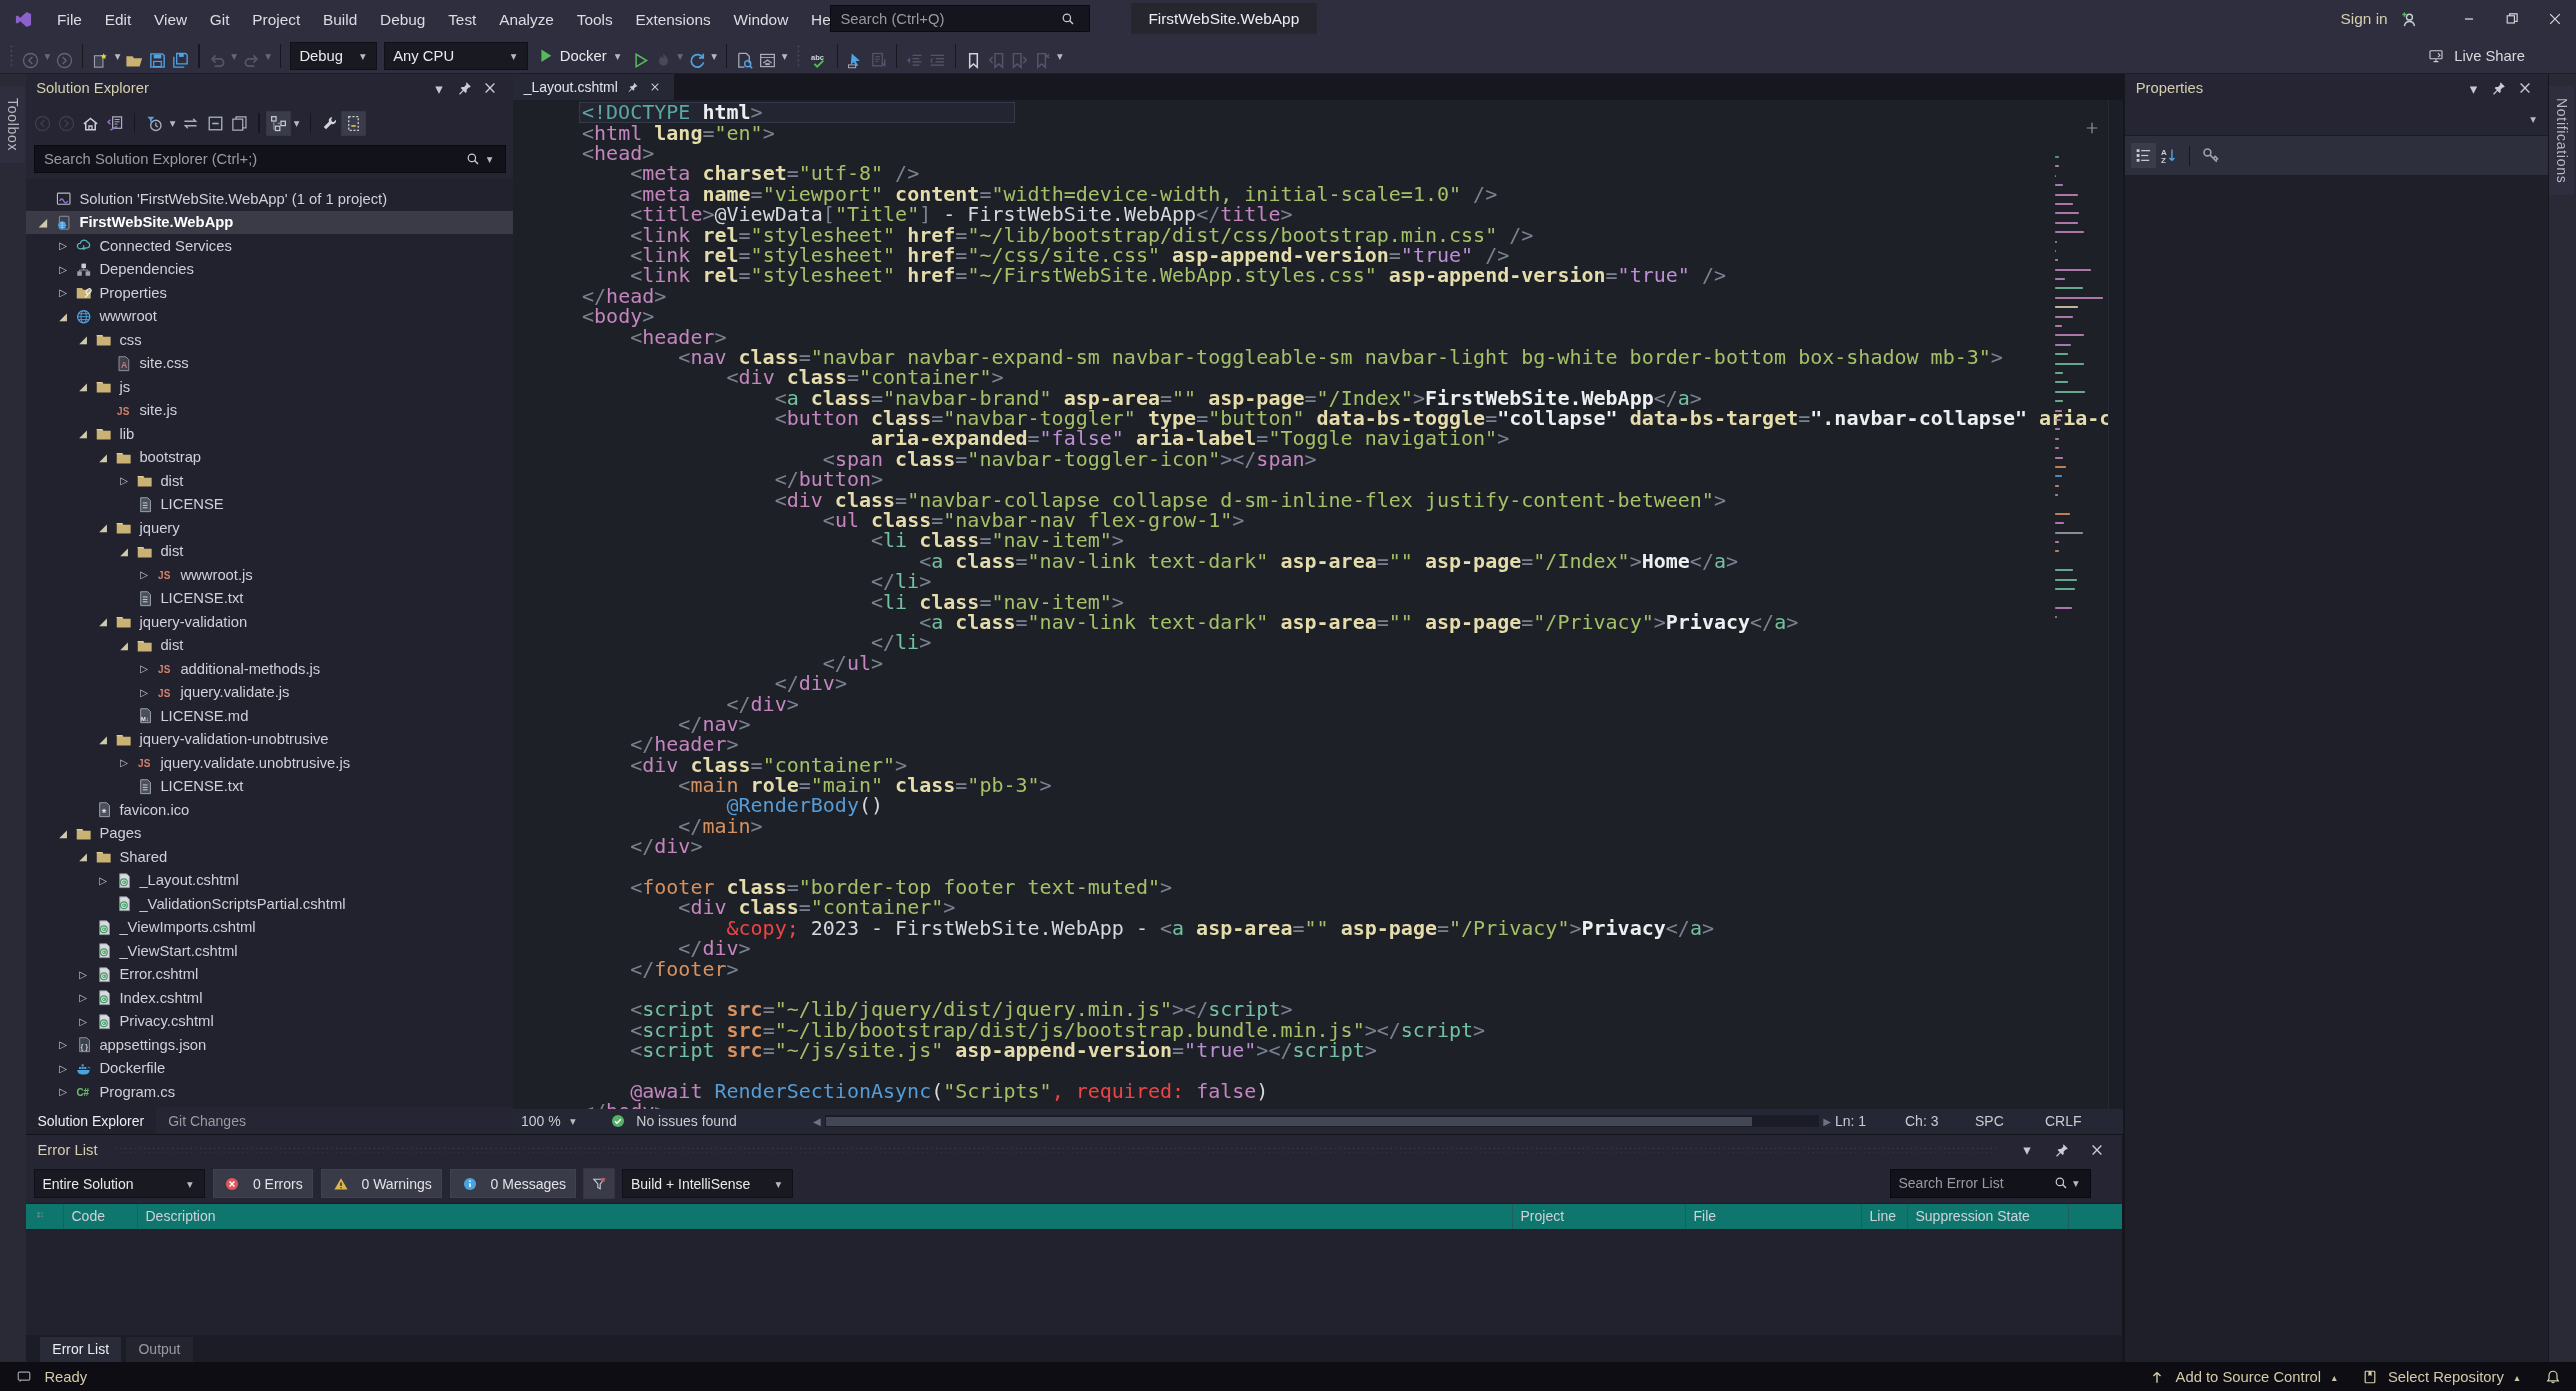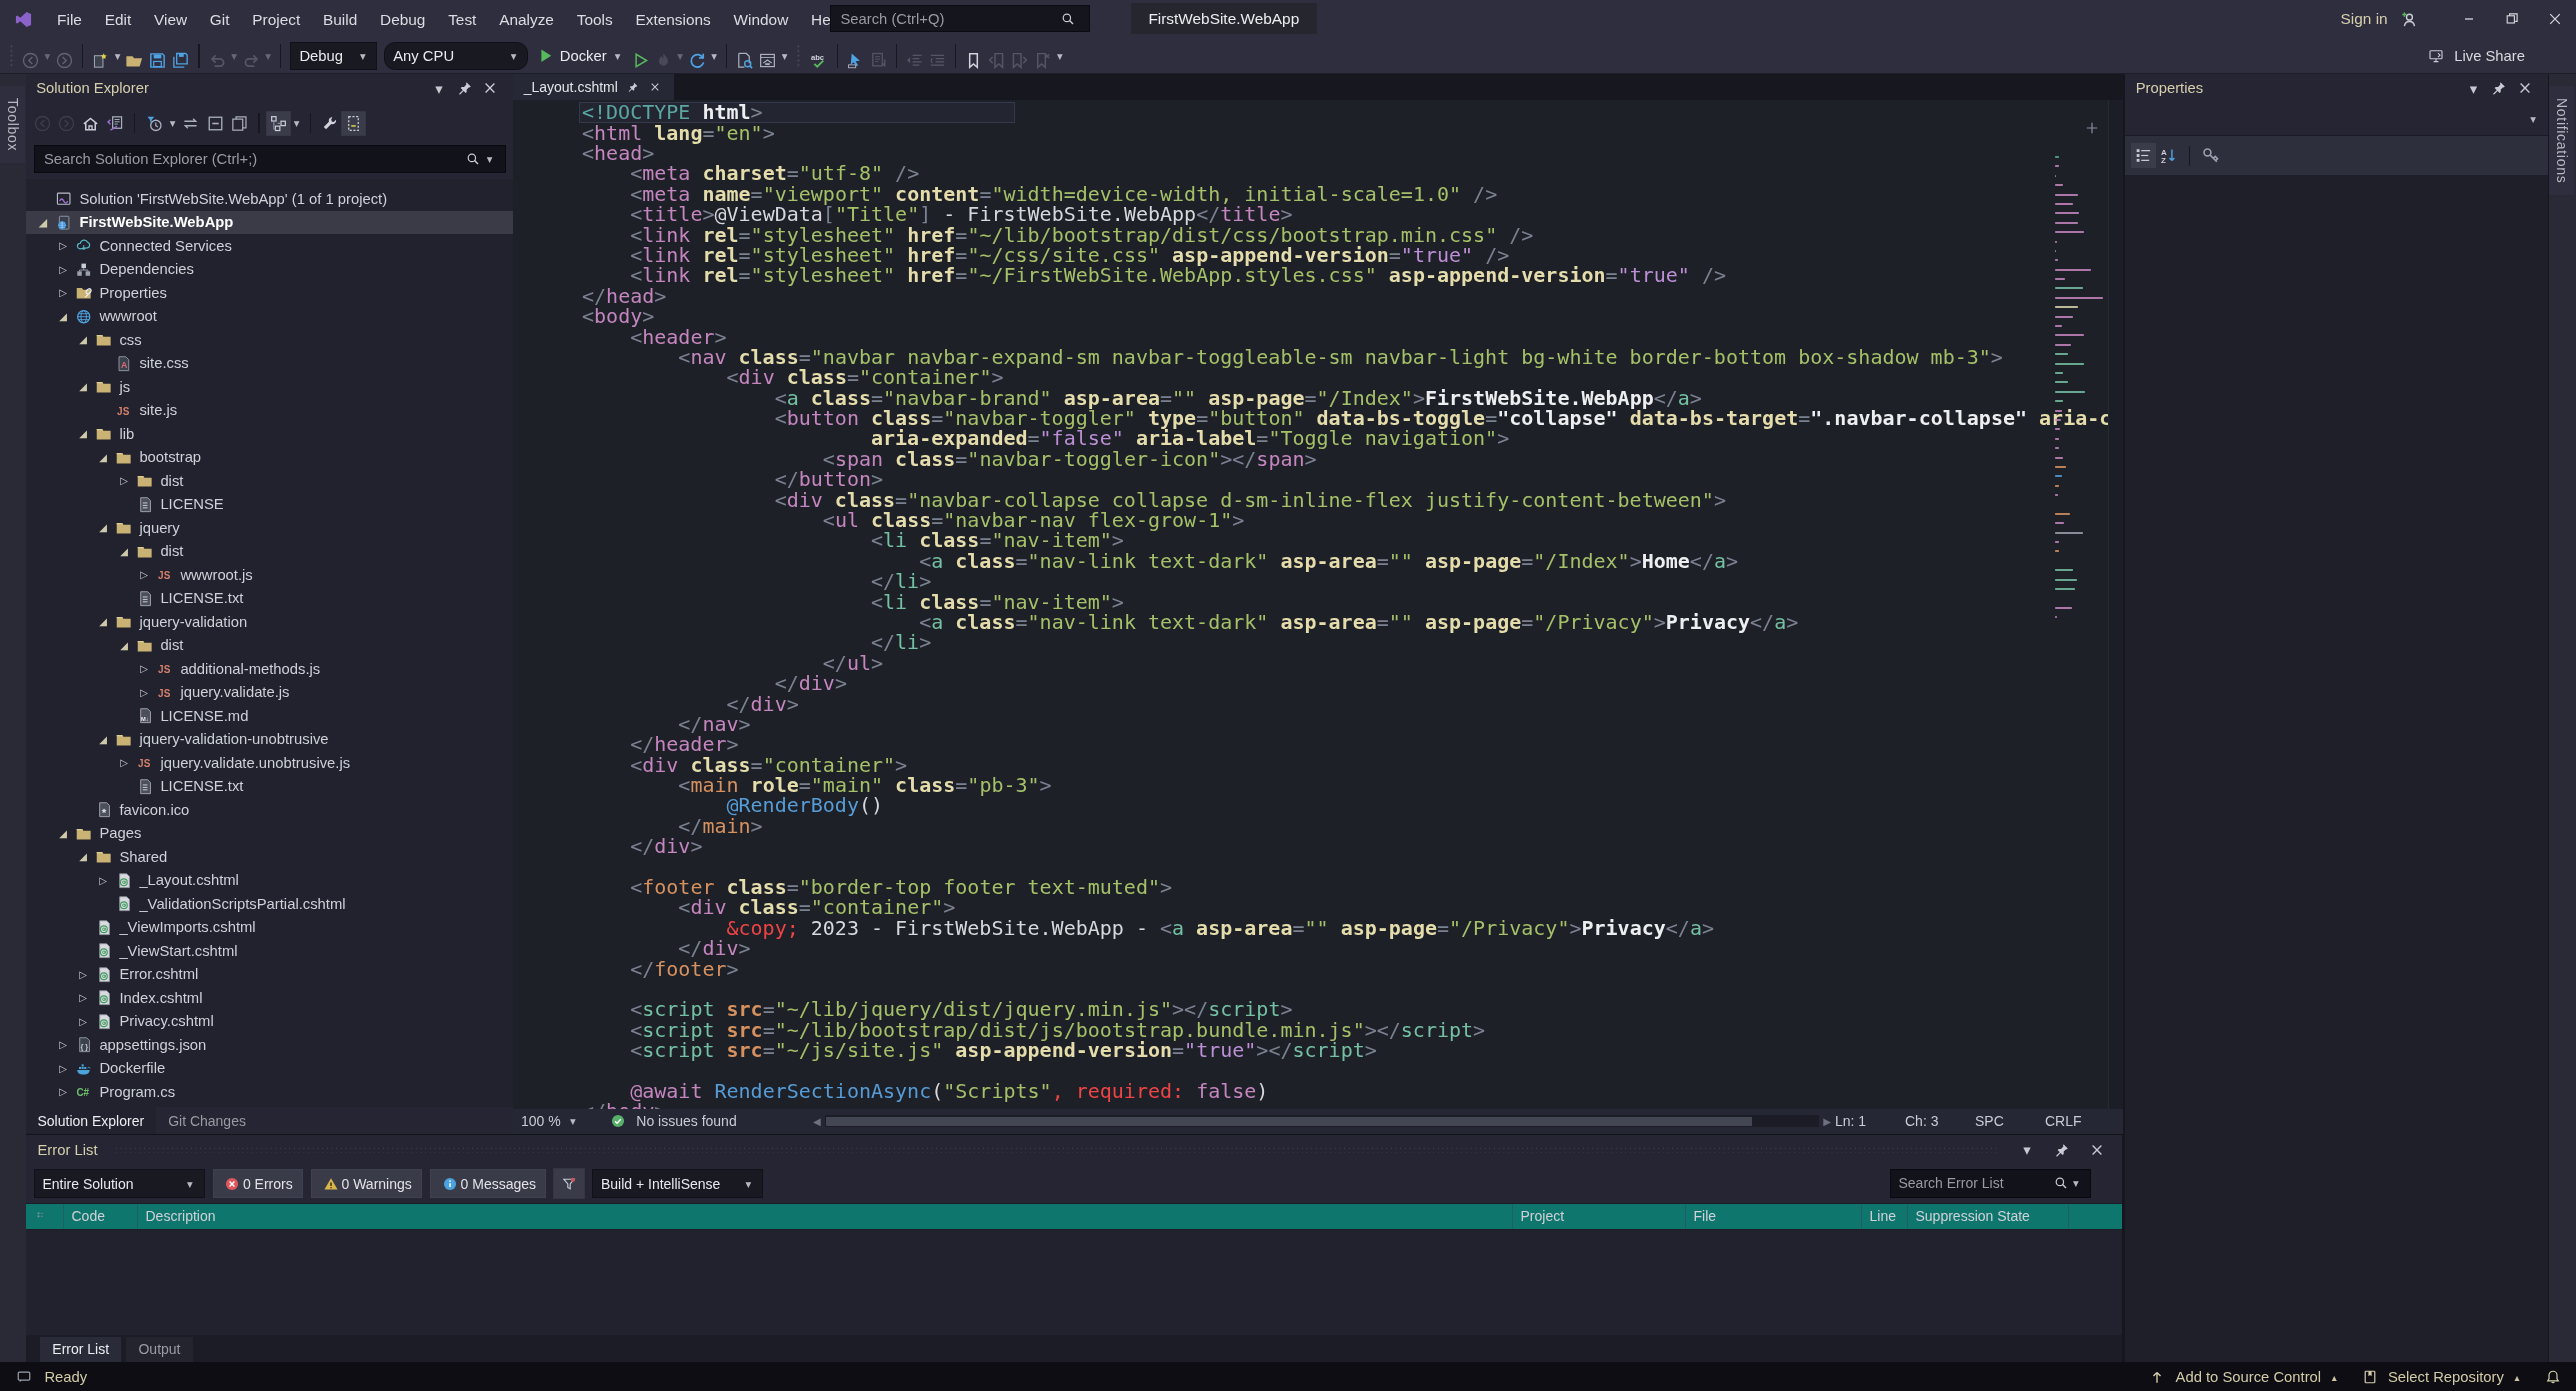--- a/index.html
+++ b/index.html
@@ -94,21 +94,21 @@
   .props-toolbar { height:39px; background:#2e2f3d; display:flex; align-items:center; gap:2.7px; padding:0 6.7px; }
   .props-toolbar .ic.sel { background:#3b3c4a; outline:0.7px solid #50526366; }
   .props-body { position:absolute; left:0; right:0; top:101px; bottom:0; background:#1e1f29; }
 
   
   .errlist { position:absolute; left:25.5px; top:1134px; width:2096px; height:228px; background:#252533; border-top:1.3px solid #121219; }
   .el-title { height:29.5px; display:flex; align-items:center; padding:0 12px; color:#d6cfae; font-size:14.8px; gap:9.4px; }
   .el-dots { flex:1; height:6.7px; background-image:radial-gradient(#4a4a5a 0.8px, transparent 0.9px); background-size:4.7px 4.7px; margin:0 6.7px; }
   .el-filters { height:38px; display:flex; align-items:center; gap:8px; padding:0 8px; position:relative; }
   .el-select { background:#191922; border:0.7px solid #101018; color:#e9e9ee; font-size:14px; height:29.5px; display:flex; align-items:center; justify-content:space-between; padding:0 8px; }
-  .el-btn { background:#3a3b49; border:0.7px solid #4a4c5d66; color:#e2e2e6; font-size:14px; height:29.5px; display:flex; align-items:center; gap:1px; padding:0 9.4px; }
+  .el-btn { background:#3a3b49; border:0.7px solid #4a4c5d66; color:#e2e2e6; font-size:14px; height:29.5px; display:flex; align-items:center; gap:11px; padding:0 9.4px; }
   .el-btn .ic, .el-filters .ic { width:19px; height:19px; } .el-filters svg { width:16px; height:16px; }
   .el-search { position:absolute; right:31px; top:4px; width:201px; height:29.5px; background:#12121a; border:0.7px solid #090910; display:flex; align-items:center; padding:0 8px; color:#9a9aa4; font-size:14px; }
   .el-search .spacer { flex:1; }
   .el-header { height:27px; background:#0f766e; border-top:0.7px solid #1c1d26; border-bottom:0.7px solid #1c1d26; display:flex; font-size:14px; color:#cfd2d8; align-items:center; }
   .el-cell { height:100%; display:flex; align-items:center; padding:0 8px; border-right:0.7px solid #3a3b4866; overflow:hidden; }
   .el-body { height:105px; background:#21222d; }
   .el-tabs { height:29.5px; background:#1b1c25; display:flex; align-items:center; padding-left:14.8px; gap:5.4px; }
   .el-tab { height:25.5px; display:flex; align-items:center; padding:0 12px; font-size:14px; color:#9a9aa2; background:#23242e; }
   .el-tab.active { background:#2a2b38; color:#ecedf1; }
 
@@ -240,21 +240,21 @@
             <path d="M15 8.4H7.4a3.8 3.8 0 0 0 0 7.6H13" stroke="#8a8fa0" stroke-width="1.8"></path>
             <path d="M12 4.6l3.8 3.8L12 12.2" stroke="#8a8fa0" stroke-width="1.8"></path>
           </svg>
         </span>
         <span class="caret dis">▾</span>
         <span class="tb-sep"></span>
         <div class="tb-select" style="width: 87px;">
           <span>Debug</span>
           <span class="caret">▾</span>
         </div>
-        <div class="tb-select" style="width: 144px; border-radius: 11px;">
+        <div class="tb-select" style="width: 144px;">
           <span>Any CPU</span>
           <span class="caret">▾</span>
         </div>
         <div class="run-btn">
           <svg viewBox="0 0 20 20" width="17.4" height="17.4">
             <path d="M5 2.8l11.4 7.2L5 17.2z" fill="#57b85c"></path>
           </svg>
           <span>Docker</span>
           <span class="caret">▾</span>
         </div>

